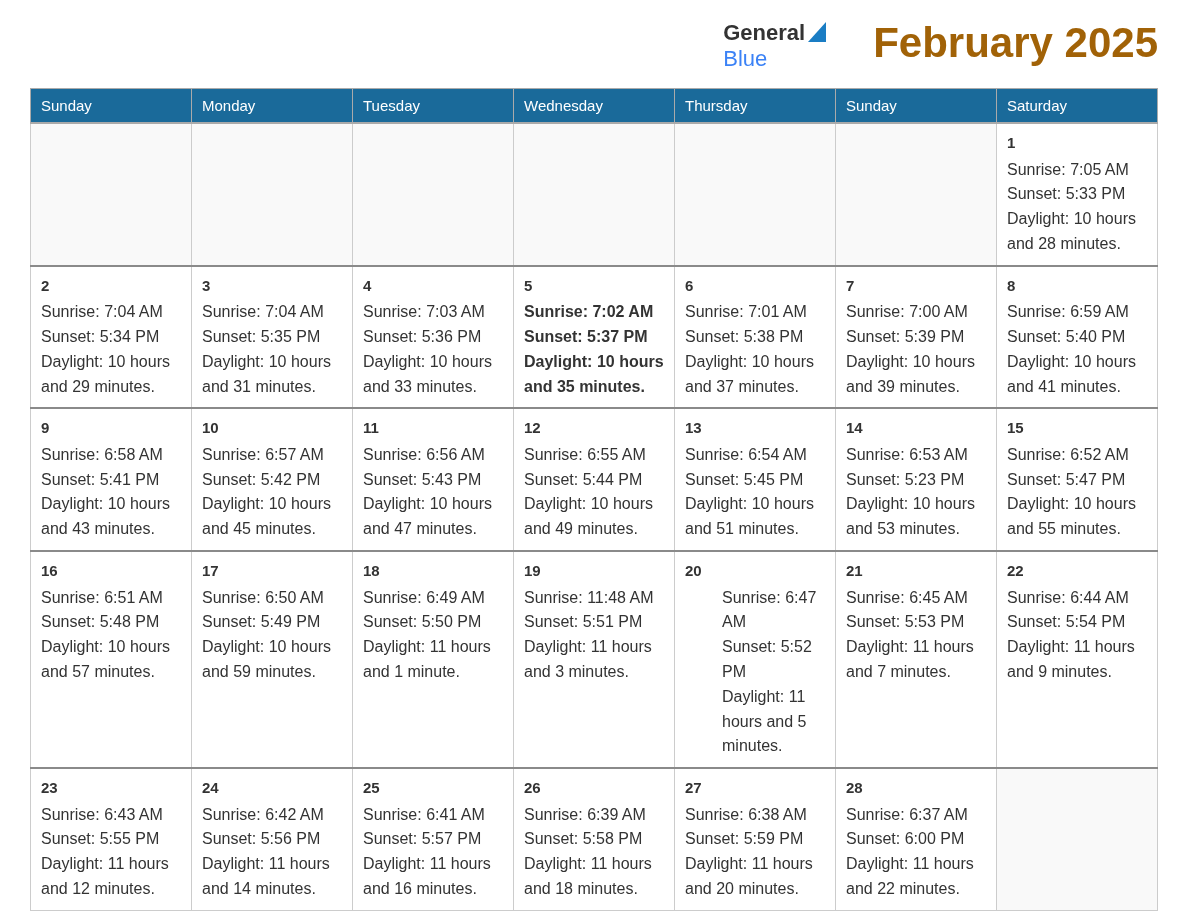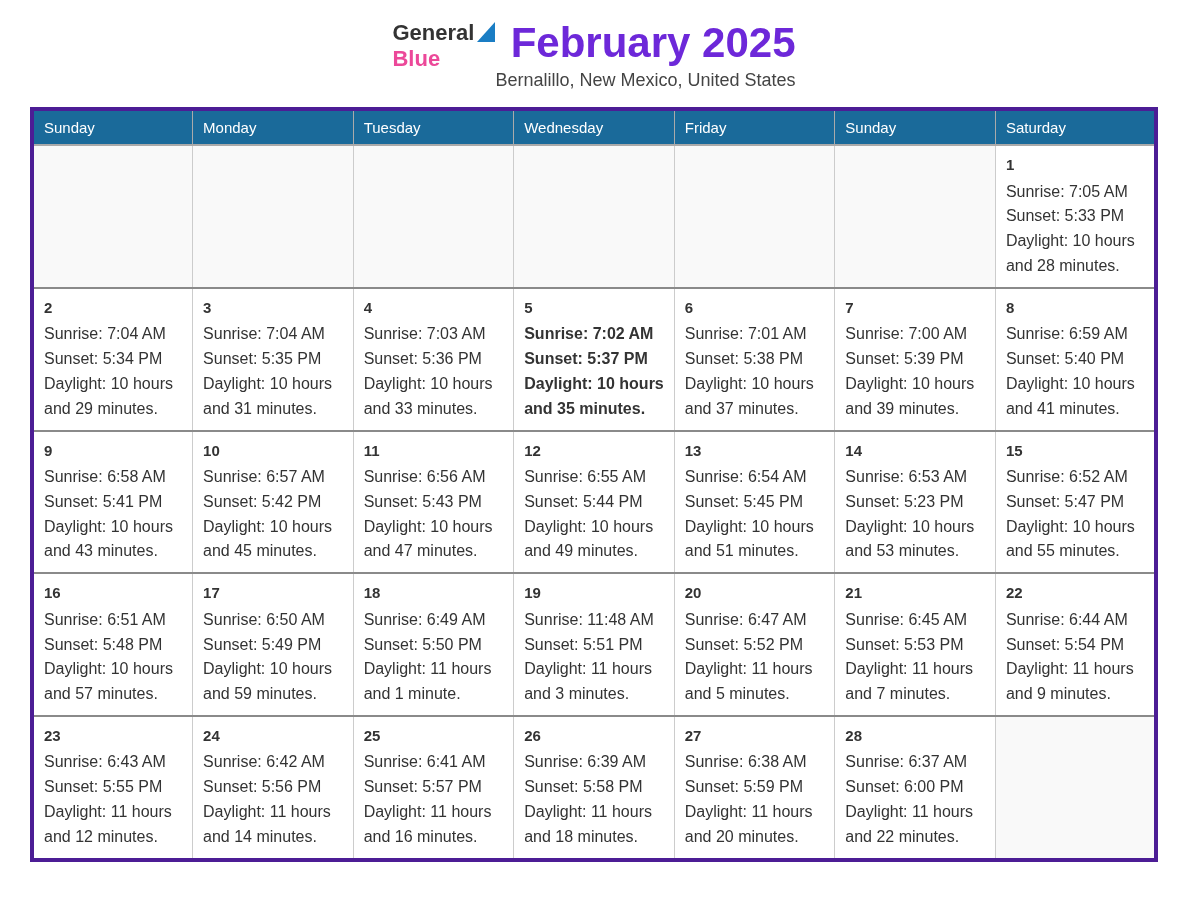--- a/index.html
+++ b/index.html
@@ -5,52 +5,53 @@
     * { box-sizing: border-box; margin: 0; padding: 0; }
     body {
       font-family: Arial, sans-serif;
       background: #fff;
       padding: 20px 30px;
       width: 1188px;
       min-height: 918px;
     }
     .header {
       display: flex;
-      justify-content: center;
+      justify-content: flex-end;
       align-items: flex-start;
       margin-bottom: 16px;
+      gap: 47px;
     }
     .logo-text-general {
       font-size: 22px;
       font-weight: bold;
       color: #333;
     }
     .logo-text-blue {
       font-size: 22px;
-      font-weight: bold;
-      color: #ec4899;
+      font-weight: normal;
+      color: #3b82f6;
     }
     .title-section {
       text-align: right;
     }
     .month-title {
       font-size: 42px;
       font-weight: bold;
-      color: #6d28d9;
+      color: #a16207;
       line-height: 1.1;
     }
     .location-title {
       font-size: 18px;
       color: #444;
       margin-top: 4px;
     }
     .calendar {
       width: 100%;
       border-collapse: collapse;
-      border: 4px solid #4c1d95;
+      border: 1px solid #4c1d95;
     }
     .calendar th {
       background-color: #1a6a9a;
       color: #fff;
       font-size: 15px;
       font-weight: normal;
       padding: 8px 10px;
       text-align: left;
       border: 1px solid #aaa;
     }
@@ -111,32 +112,31 @@
 <div class="header">
   <div class="logo-wrapper">
     <div class="logo-top">
       <span class="logo-text-general">General</span>
       <span class="logo-arrow"></span>
     </div>
     <span class="logo-text-blue">Blue</span>
   </div>
   <div class="title-section">
     <div class="month-title">February 2025</div>
-    <div class="location-title">Bernalillo, New Mexico, United States</div>
   </div>
 </div>
 
 <table class="calendar">
   <thead>
     <tr>
     <th>Sunday</th>
         <th>Monday</th>
         <th>Tuesday</th>
         <th>Wednesday</th>
-        <th>Friday</th>
+        <th>Thursday</th>
         <th>Sunday</th>
         <th>Saturday</th>
       </tr>
   </thead>
   <tbody id="calendar-body">
   <tr>
         <td class="empty-cell"></td>
         <td class="empty-cell"></td>
         <td class="empty-cell"></td>
         <td class="empty-cell"></td>
@@ -257,21 +257,21 @@
 Daylight: 11 hours and 1 minute.</div>
         </td>
         <td>
           <span class="day-number">19</span>
           <div class="day-info" style="white-space: pre-line;">Sunrise: 11:48 AM
 Sunset: 5:51 PM
 Daylight: 11 hours and 3 minutes.</div>
         </td>
         <td>
           <span class="day-number">20</span>
-          <div class="day-info" style="white-space: pre-line;">Sunrise: 6:47 AM
+          <div class="day-info" style="white-space: pre-line; margin-left: 37px;">Sunrise: 6:47 AM
 Sunset: 5:52 PM
 Daylight: 11 hours and 5 minutes.</div>
         </td>
         <td>
           <span class="day-number">21</span>
           <div class="day-info" style="white-space: pre-line;">Sunrise: 6:45 AM
 Sunset: 5:53 PM
 Daylight: 11 hours and 7 minutes.</div>
         </td>
         <td>

